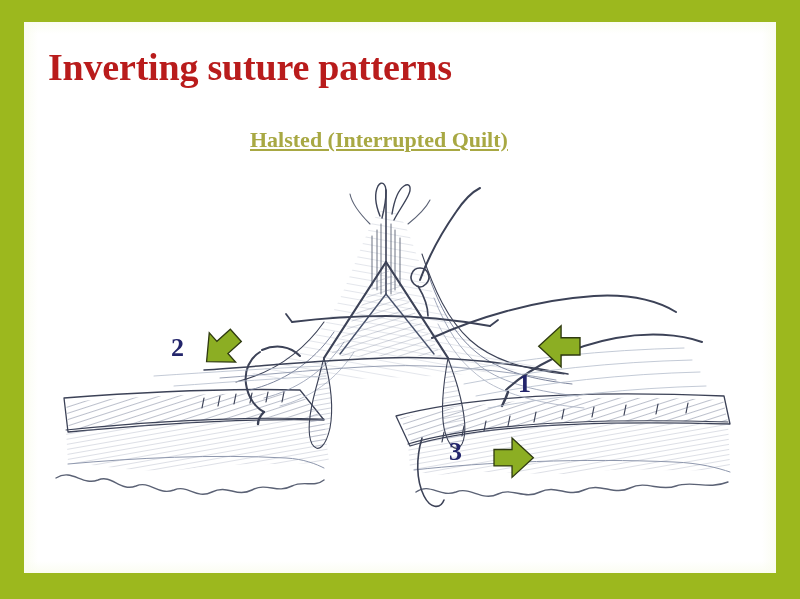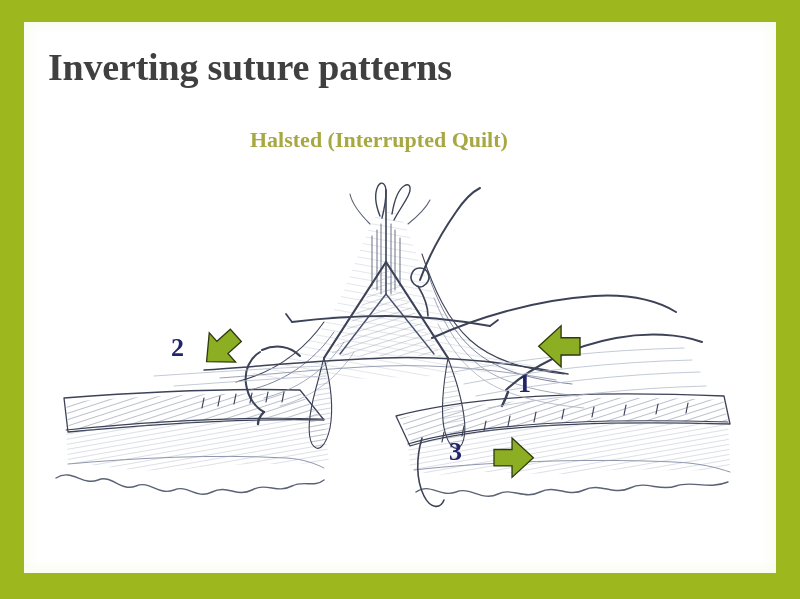--- a/index.html
+++ b/index.html
@@ -49,35 +49,36 @@
   #page-title {
     position: absolute;
     left: 24px;
     top: 26px;
     margin: 0;
     font-family: "Liberation Serif", serif;
     font-weight: bold;
     font-size: 38px;
     line-height: 1.05;
     letter-spacing: -0.2px;
-    color: #404040;
+    color: #b91c1c;
     white-space: nowrap;
   }
 
   #page-subtitle {
     position: absolute;
     left: 226px;
     top: 106px;
     margin: 0;
     font-family: "Liberation Serif", serif;
     font-weight: bold;
     font-size: 22px;
     line-height: 1.1;
     color: #a8a843;
     white-space: nowrap;
+    text-decoration: underline;
   }
 
   
   #illustration {
     position: absolute;
     left: 0;
     top: 140px;
     width: 752px;
     height: 380px;
   }

